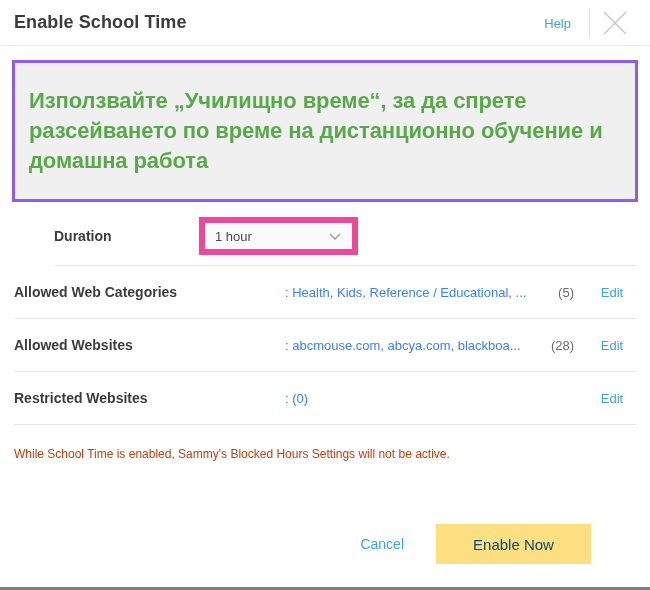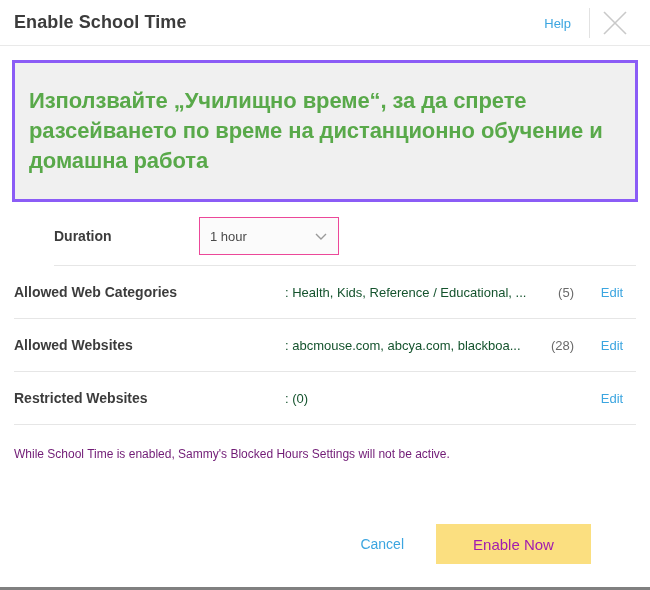--- a/index.html
+++ b/index.html
@@ -101,23 +101,23 @@
     margin-left: 40px;
   }
   .duration-label {
     font-size: 14px;
     font-weight: bold;
     color: #3c3c3c;
     width: 145px;
     flex: none;
   }
   .select {
-    width: 140px;
+    width: 159px;
     height: 38px;
-    border: 1px solid #ec4899;
+    border: 6px solid #ec4899;
     background: #fbfbfb;
     box-sizing: border-box;
     display: flex;
     align-items: center;
     padding: 0 10px;
     cursor: pointer;
     position: relative;
   }
   .select-value {
     font-size: 13px;
@@ -138,21 +138,21 @@
   }
   .row-label {
     font-size: 14px;
     font-weight: bold;
     color: #3c3c3c;
     width: 271px;
     flex: none;
   }
   .row-value {
     font-size: 13px;
-    color: #14532d;
+    color: #3b82f6;
     flex: 1;
     white-space: nowrap;
     overflow: hidden;
   }
   .row-count {
     font-size: 13px;
     color: #6a6a6a;
     padding-left: 6px;
   }
   .row-edit {
@@ -162,21 +162,21 @@
     cursor: pointer;
     width: 62px;
     flex: none;
     text-align: center;
     padding-left: 14px;
     box-sizing: border-box;
   }
 
   .note {
     font-size: 12px;
-    color: #701a75;
+    color: #c2410c;
     padding-top: 22px;
   }
 
   
   .footer {
     position: absolute;
     left: 0;
     right: 0;
     bottom: 23px;
     display: flex;
@@ -194,21 +194,21 @@
     margin-right: 32px;
     font-family: "Liberation Sans", sans-serif;
   }
   .enable-btn {
     width: 155px;
     height: 40px;
     background: #fbdf80;
     border: none;
     cursor: pointer;
     font-size: 15px;
-    color: #a21caf;
+    color: #0c4a6e;
     font-family: "Liberation Sans", sans-serif;
   }
 </style>
 </head>
 <body>
 
 <div class="dialog">
 
   <div class="header">
     <div class="header-title">Enable School Time</div>

